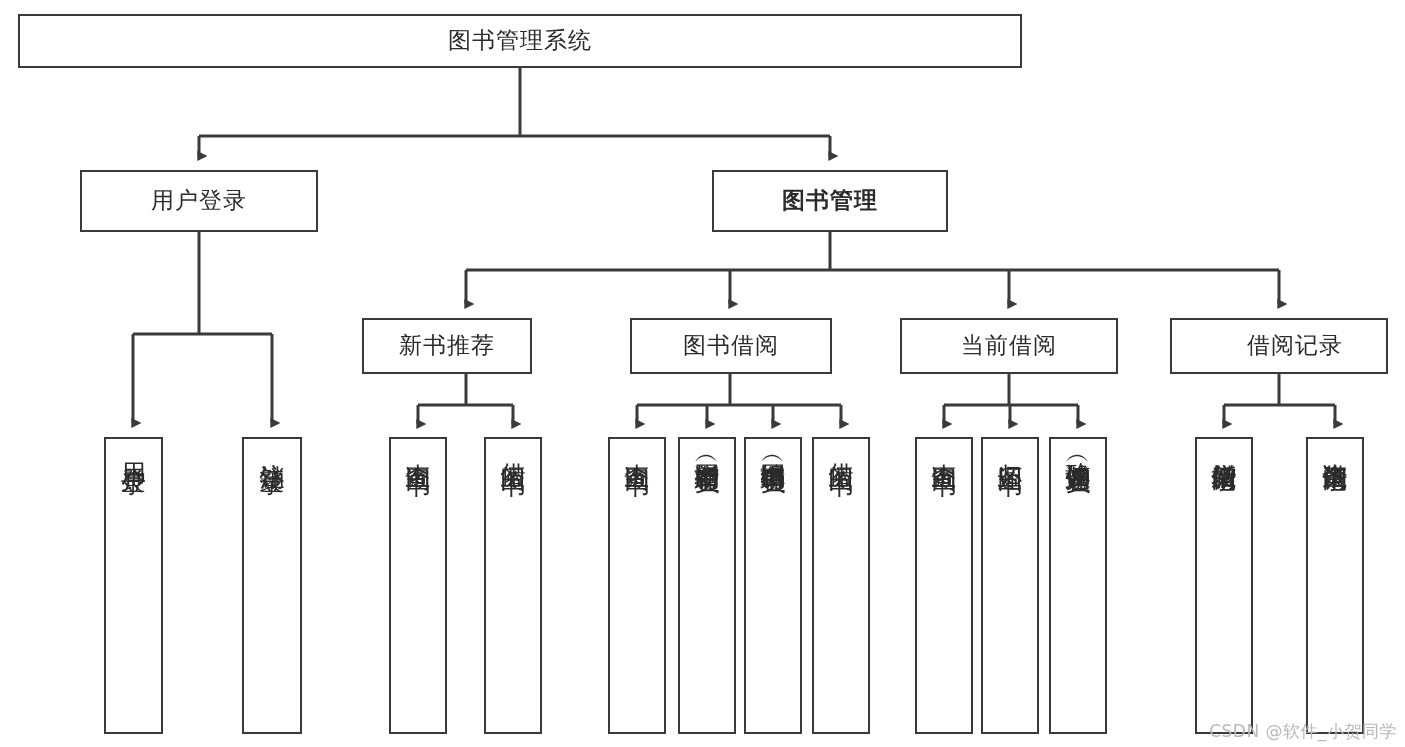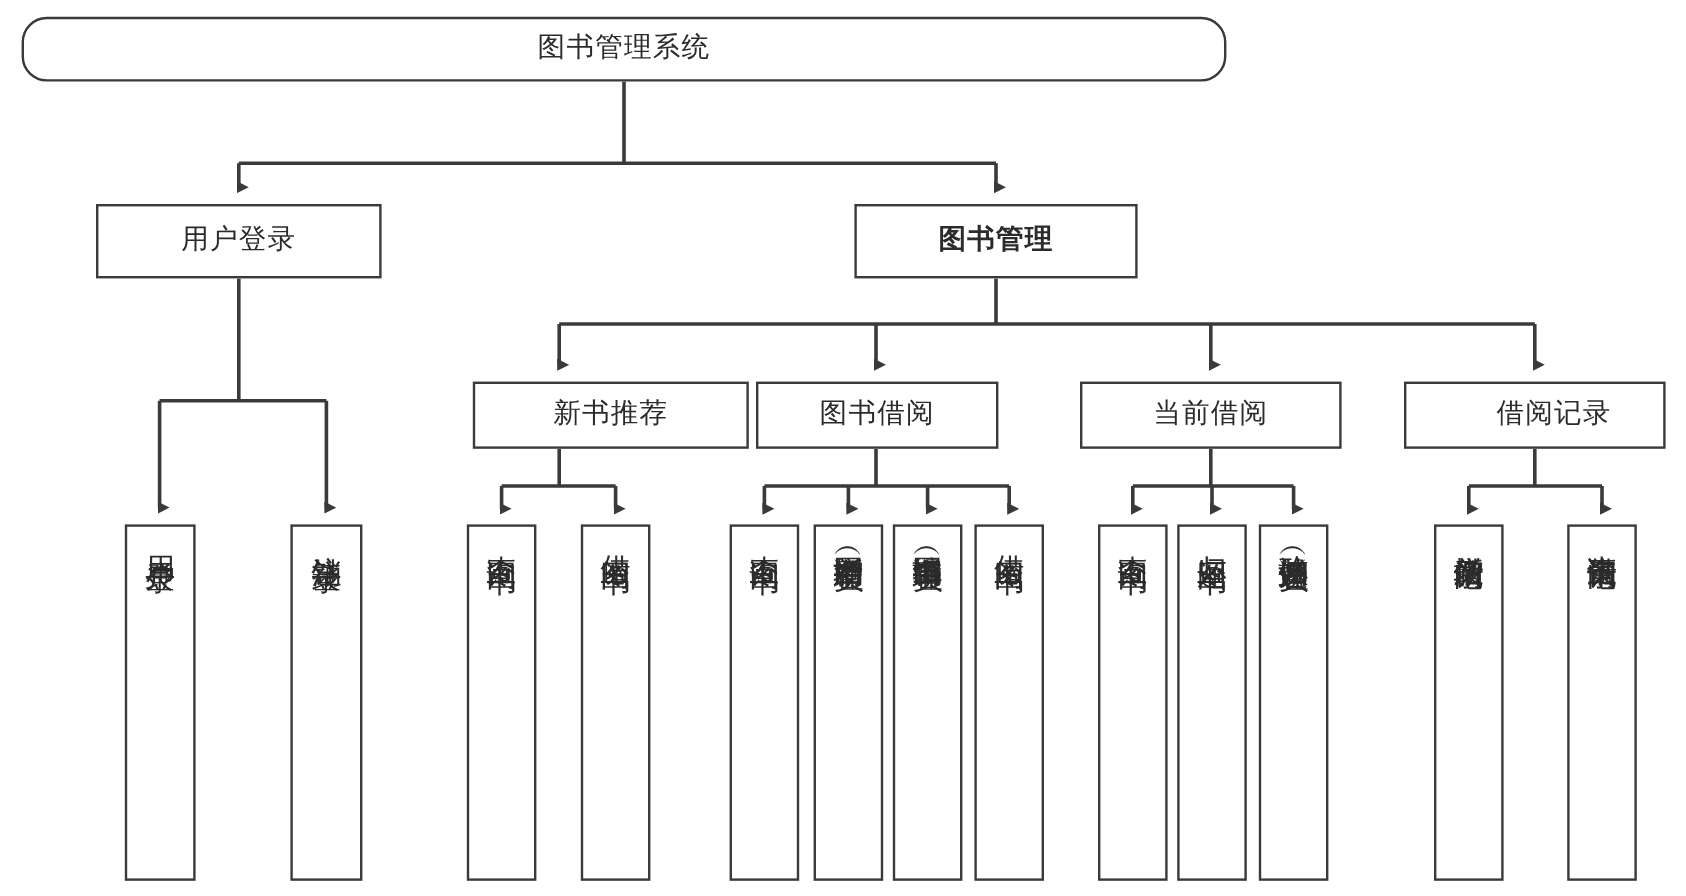--- a/index.html
+++ b/index.html
@@ -122,32 +122,32 @@
       <path d="M 1010 405 L 1010 424" marker-end="url(#arrow)"></path>
       <path d="M 1078 405 L 1078 424" marker-end="url(#arrow)"></path>
 
       <path d="M 1279 374 L 1279 405"></path>
       <path d="M 1224 405 L 1335 405"></path>
       <path d="M 1224 405 L 1224 424" marker-end="url(#arrow)"></path>
       <path d="M 1335 405 L 1335 424" marker-end="url(#arrow)"></path>
     </g>
   </svg>
 
-  <div class="node h-node" style="left:18px; top:14px; width:1004px; height:54px;border-radius:21px;">
+  <div class="node h-node" style="left:18px; top:14px; width:1004px; height:54px;">
     <span class="node-label">图书管理系统</span>
   </div>
 
   <div class="node h-node" style="left:80px; top:170px; width:238px; height:62px;">
     <span class="node-label">用户登录</span>
   </div>
   <div class="node h-node" style="left:712px; top:170px; width:236px; height:62px;font-weight:bold;">
     <span class="node-label">图书管理</span>
   </div>
 
-  <div class="node h-node" style="left:362px; top:318px; width:230px; height:56px;margin-left:32px;">
+  <div class="node h-node" style="left:362px; top:318px; width:170px; height:56px;">
     <span class="node-label">新书推荐</span>
   </div>
   <div class="node h-node" style="left:630px; top:318px; width:202px; height:56px;">
     <span class="node-label">图书借阅</span>
   </div>
   <div class="node h-node" style="left:900px; top:318px; width:218px; height:56px;">
     <span class="node-label">当前借阅</span>
   </div>
   <div class="node h-node" style="left:1170px; top:318px; width:218px; height:56px;padding-left:32px;">
     <span class="node-label">借阅记录</span>
@@ -190,14 +190,15 @@
     <span class="node-label">确认归还（管理员）</span>
   </div>
 
   <div class="node v-node tall-text" style="left:1195px; top:437px; width:58px; height:297px;">
     <span class="node-label">新增借阅记录</span>
   </div>
   <div class="node v-node tall-text" style="left:1306px; top:437px; width:58px; height:297px;">
     <span class="node-label">查询借阅记录</span>
   </div>
 
+  <div class="watermark">CSDN @软件_小贺同学</div>
 
 </div>
 
 </body></html>

